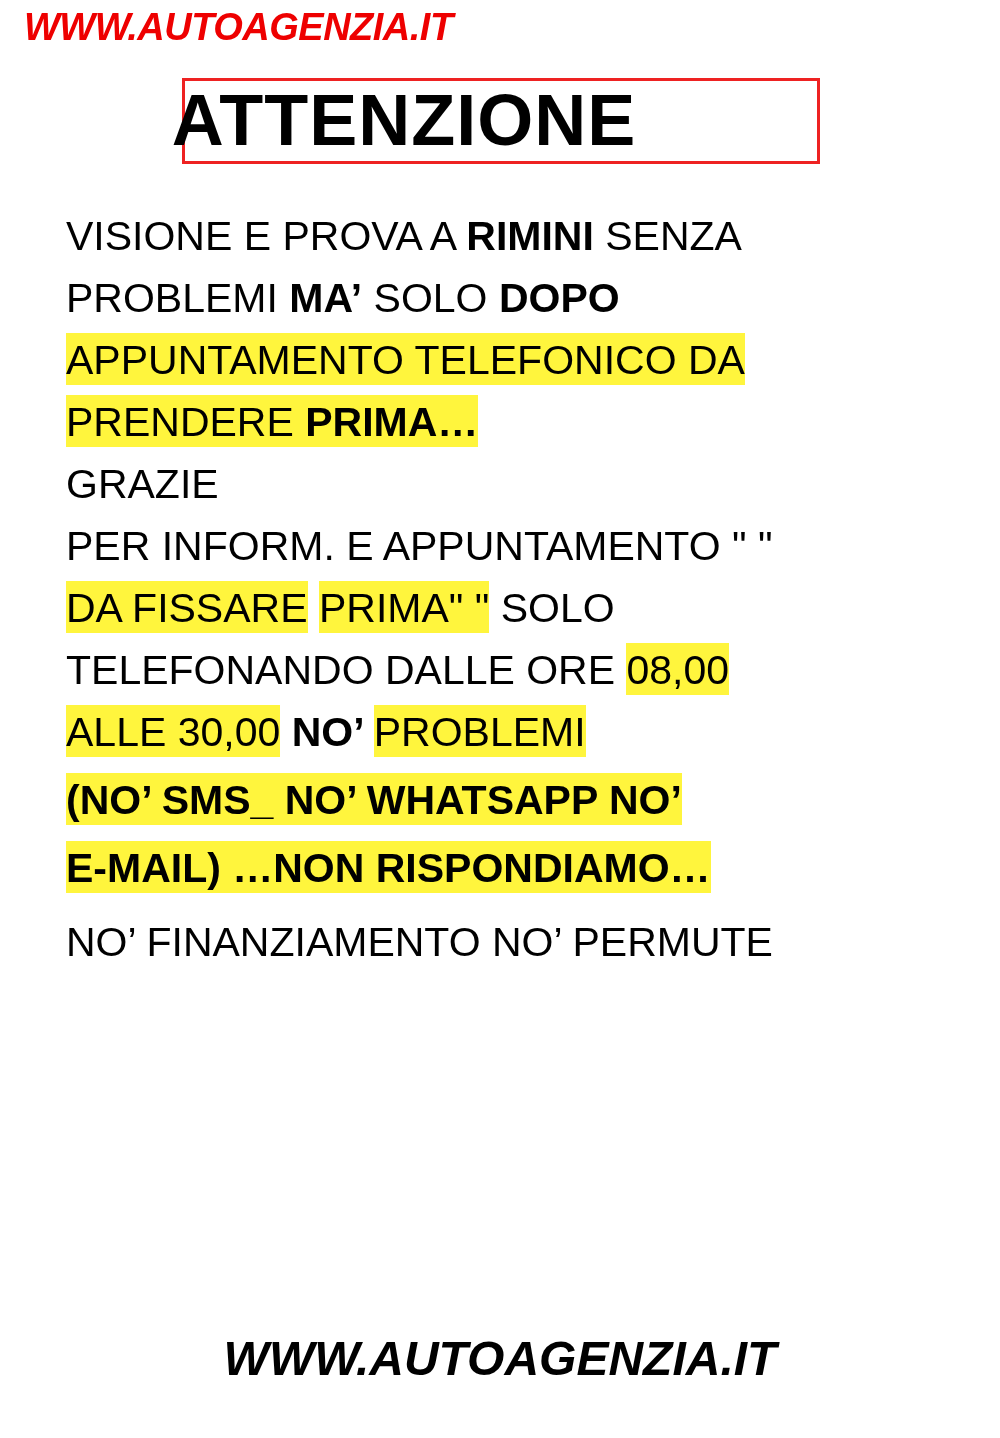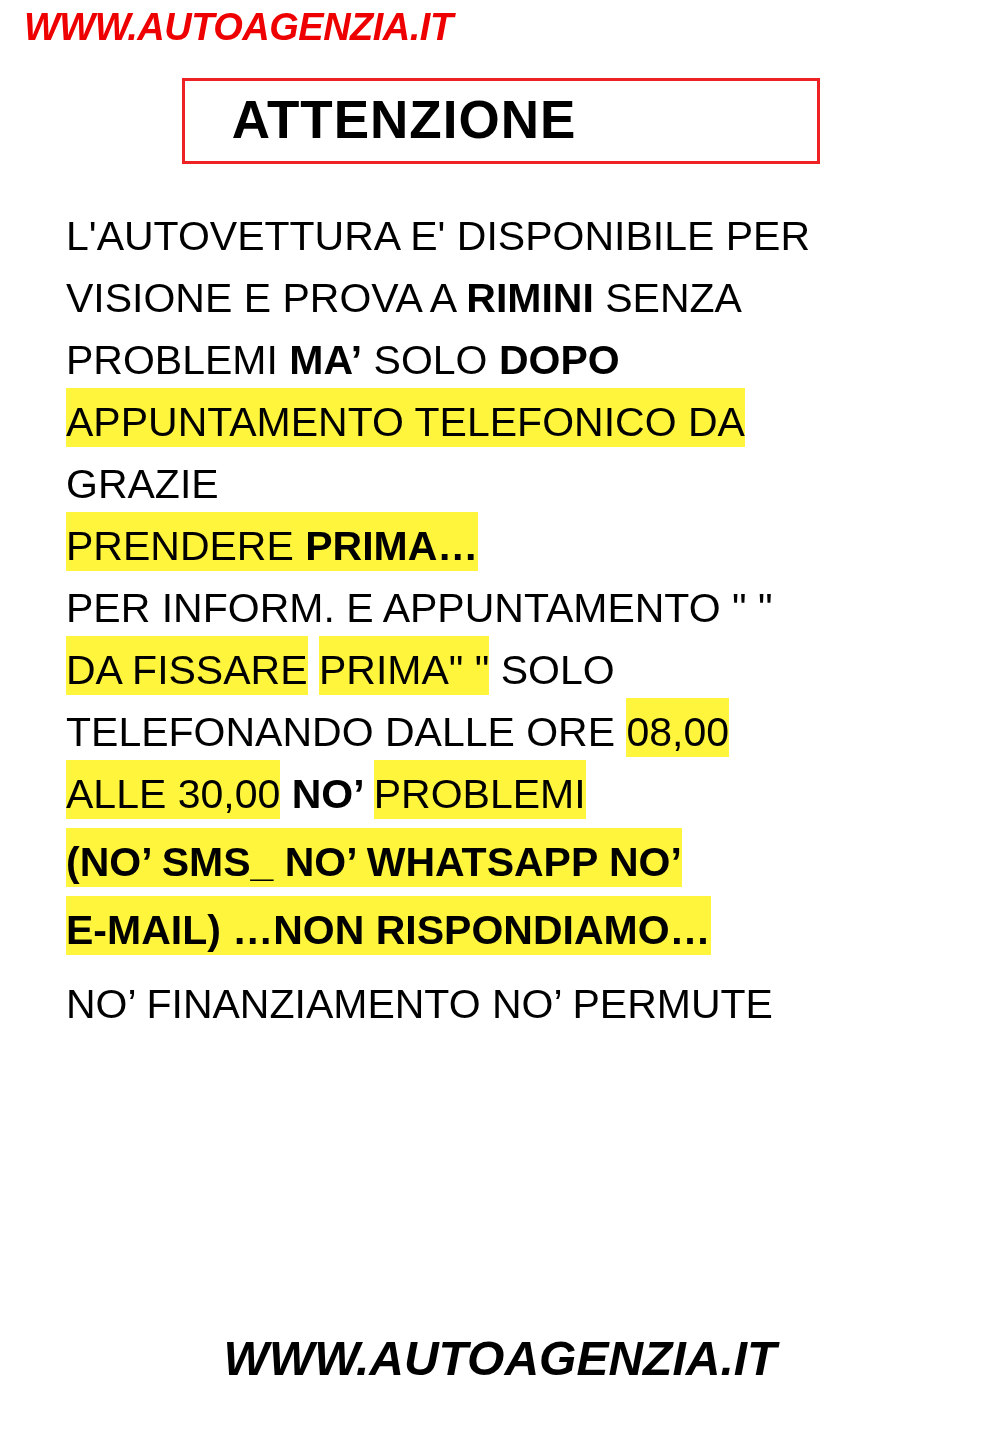--- a/index.html
+++ b/index.html
@@ -44,21 +44,21 @@
     height: 86px;
     border: 3px solid #ee2222;
     box-sizing: border-box;
   }
   .attention-text {
     position: absolute;
     top: 70px;
     left: 0;
     width: 808px;
     text-align: center;
-    font-size: 53px;
+    font-size: 72px;
     font-weight: bold;
     letter-spacing: 1px;
     line-height: 100px;
     white-space: nowrap;
   }
 
   
   .body-block {
     position: absolute;
     top: 205px;
@@ -66,21 +66,21 @@
     width: 900px;
   }
   .line {
     font-size: 41px;
     line-height: 62px;
     white-space: nowrap;
     letter-spacing: 0px;
   }
   .hl {
     background: #fff53d;
-    padding: 11px 0 2px 0;
+    padding: 4px 0 2px 0;
     box-decoration-break: clone;
     -webkit-box-decoration-break: clone;
   }
   .b { font-weight: bold; }
 
   .spacer-sm { height: 6px; }
   .spacer-md { height: 12px; }
 
   
   .bottom-url {
@@ -101,42 +101,39 @@
 
 <div class="page">
 
   <div class="top-banner">WWW.AUTOAGENZIA.IT</div>
 
   <div class="attention-box"></div>
   <div class="attention-text">ATTENZIONE</div>
 
   <div class="body-block">
 
-    <div class="line">
-      <span>L'AUTOVETTURA E' DISPONIBILE PER</span>
-    </div>
 
     <div class="line">
       <span>VISIONE E PROVA A </span><span class="b">RIMINI</span><span> SENZA</span>
     </div>
 
     <div class="line">
       <span>PROBLEMI </span><span class="b">MA’</span><span> SOLO </span><span class="b">DOPO</span>
     </div>
 
     <div class="line">
       <span class="hl">APPUNTAMENTO TELEFONICO DA</span>
     </div>
 
     <div class="line">
-      <span>GRAZIE</span>
+      <span class="hl"><span>PRENDERE </span><span class="b">PRIMA…</span></span>
     </div>
 
     <div class="line">
-      <span class="hl"><span>PRENDERE </span><span class="b">PRIMA…</span></span>
+      <span>GRAZIE</span>
     </div>
 
     <div class="line">
       <span>PER INFORM. E APPUNTAMENTO " "</span>
     </div>
 
     <div class="line">
       <span class="hl">DA FISSARE</span><span> </span><span class="hl">PRIMA" "</span><span> SOLO</span>
     </div>
 

